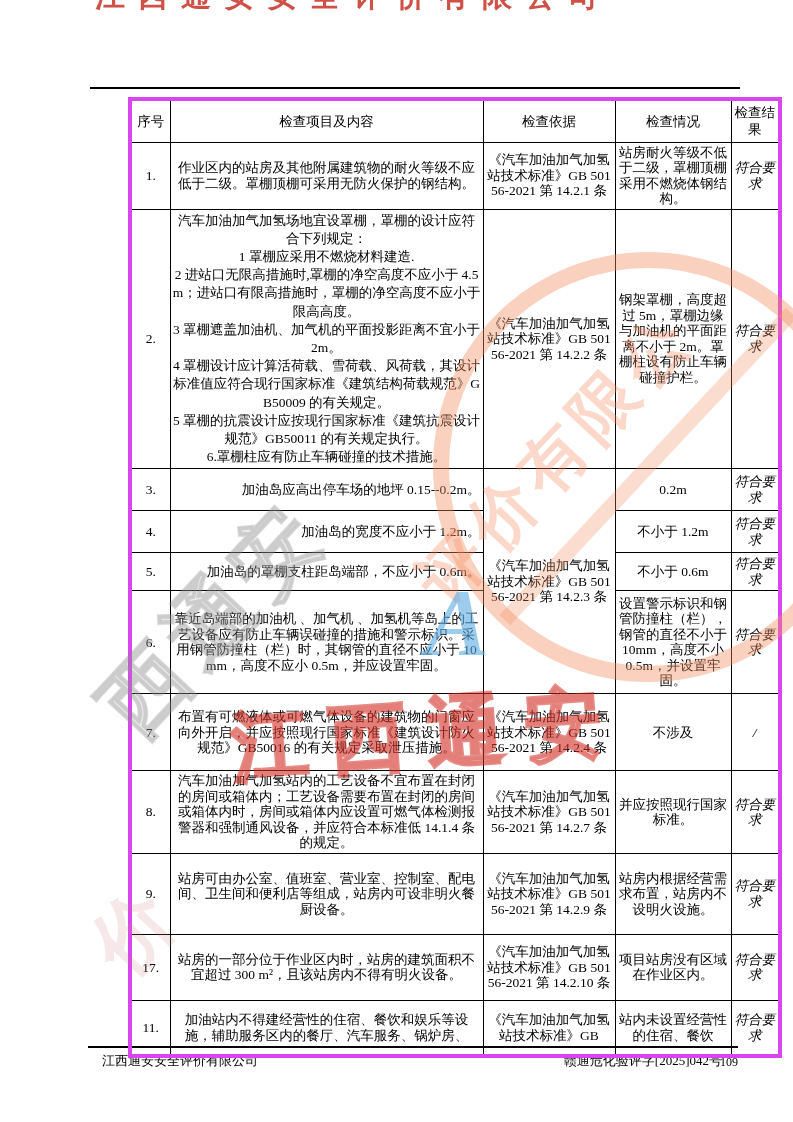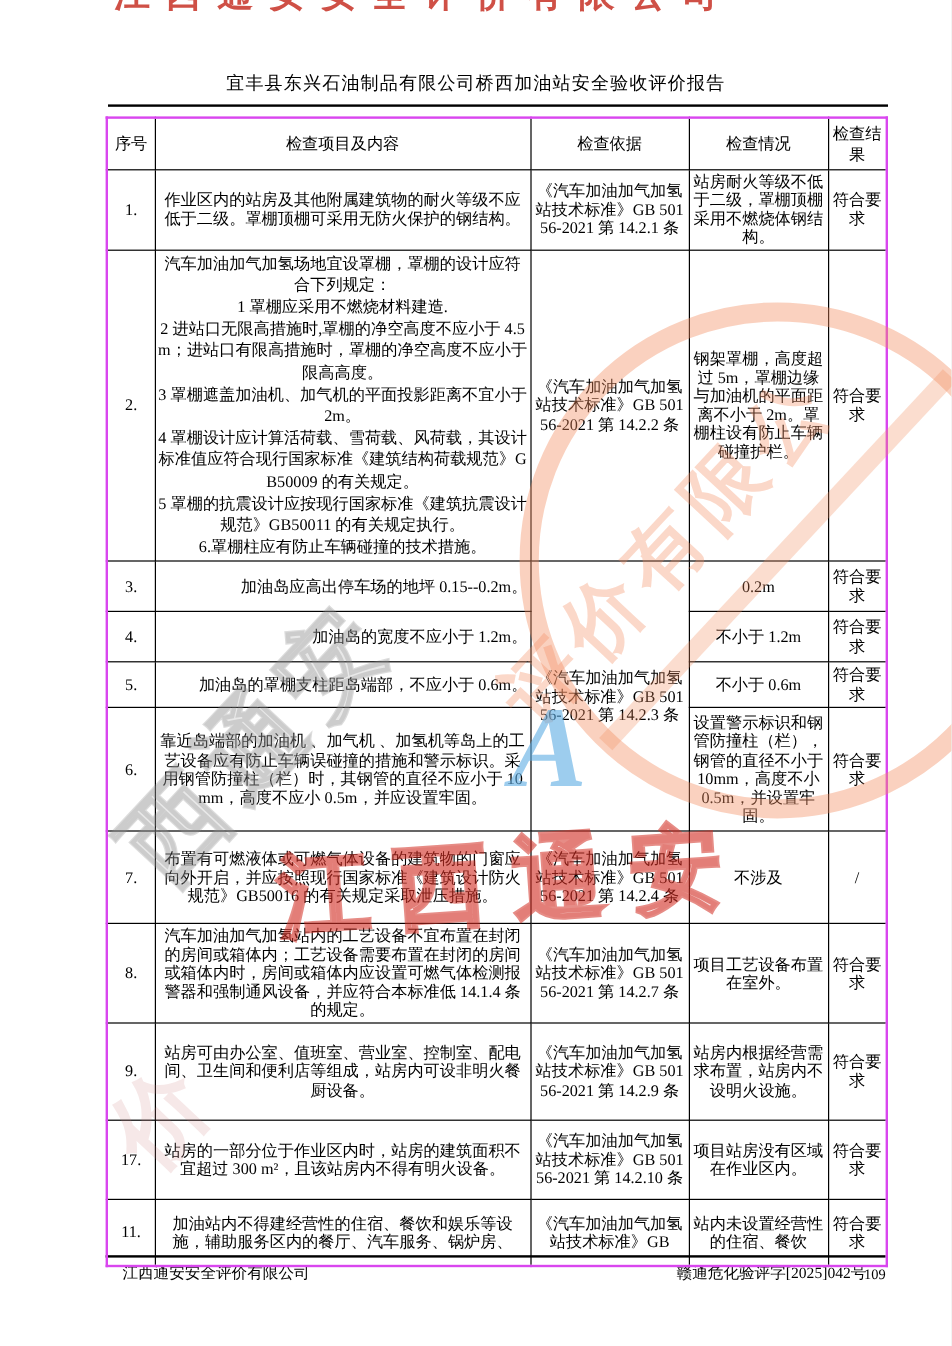--- a/index.html
+++ b/index.html
@@ -30,29 +30,29 @@
   table.inspection {
     position:absolute; left:88px; top:97px; width:650px;
     border-collapse:collapse; table-layout:fixed;
     font-size:13.5px; z-index:1;
   }
   table.inspection th, table.inspection td {
     border:1px solid #000; vertical-align:middle;
     text-align:center; line-height:15.5px; padding:2px 2px;
     overflow:hidden; word-break:break-all;
   }
-  table.inspection { border:2px solid #d946ef; }
+  table.inspection { border:4px solid #d946ef;margin-left:40px; }
   table.inspection th { font-weight:normal; font-size:13.5px; line-height:17px; }
   td.cell-item {
     text-align:justify; text-align-last:center; line-height:18px; padding:2px 6px;
   }
   td.cell-item.center { text-align:right; text-align-last:auto; }
   td.cell-item.prelines { white-space:pre-line; text-align:center; text-align-last:auto; line-height:18.2px; }
   td.cell-basis { line-height:16px; }
-  td.cell-result { line-height:17px; }
+  td.cell-result { line-height:17px;font-style:italic; }
   
   .footer-rule { position:absolute; top:1046px; left:88px; width:650px; height:2px; background:#000; }
   .footer { position:absolute; top:1052px; left:88px; width:650px; font-size:13px; }
   .footer .f-left  { position:absolute; left:14px; top:0; }
   .footer .f-center{ position:absolute; left:0; width:100%; text-align:right; top:3px; font-size:12px; }
   .footer .f-right { position:absolute; right:16px; top:0; }
   
   .wm { position:absolute; pointer-events:none; z-index:3; }
   .wm-circle {
     left:433px; top:252px; width:430px; height:430px;
@@ -90,21 +90,20 @@
 </style>
 </head>
 <body>
 
 <div class="page">
 
   <div class="top-fragments">
     <span>江西通安安全评价有限公司</span>
   </div>
 
-  <div class="doc-title">宜丰县东兴石油制品有限公司桥西加油站安全验收评价报告</div>
   <div class="header-rule"></div>
 
   <table class="inspection">
     <colgroup>
       <col style="width:40px">
         <col style="width:313px">
         <col style="width:132px">
         <col style="width:116px">
         <col style="width:49px">
     </colgroup>
@@ -173,21 +172,21 @@
       <td class="cell-item">布置有可燃液体或可燃气体设备的建筑物的门窗应向外开启，并应按照现行国家标准《建筑设计防火规范》GB50016 的有关规定采取泄压措施。</td>
       <td class="cell-basis">《汽车加油加气加氢站技术标准》GB 50156-2021 第 14.2.4 条</td>
       <td>不涉及</td>
       <td class="cell-result">/</td>
     </tr>
 
     <tr style="height:82px">
       <td>8.</td>
       <td class="cell-item">汽车加油加气加氢站内的工艺设备不宜布置在封闭的房间或箱体内；工艺设备需要布置在封闭的房间或箱体内时，房间或箱体内应设置可燃气体检测报警器和强制通风设备，并应符合本标准低 14.1.4 条的规定。</td>
       <td class="cell-basis">《汽车加油加气加氢站技术标准》GB 50156-2021 第 14.2.7 条</td>
-      <td>项目工艺设备布置在室外。</td>
+      <td>并应按照现行国家标准。</td>
       <td class="cell-result">符合要求</td>
     </tr>
 
     <tr style="height:81px">
       <td>9.</td>
       <td class="cell-item">站房可由办公室、值班室、营业室、控制室、配电间、卫生间和便利店等组成，站房内可设非明火餐厨设备。</td>
       <td class="cell-basis">《汽车加油加气加氢站技术标准》GB 50156-2021 第 14.2.9 条</td>
       <td>站房内根据经营需求布置，站房内不设明火设施。</td>
       <td class="cell-result">符合要求</td>
     </tr>

